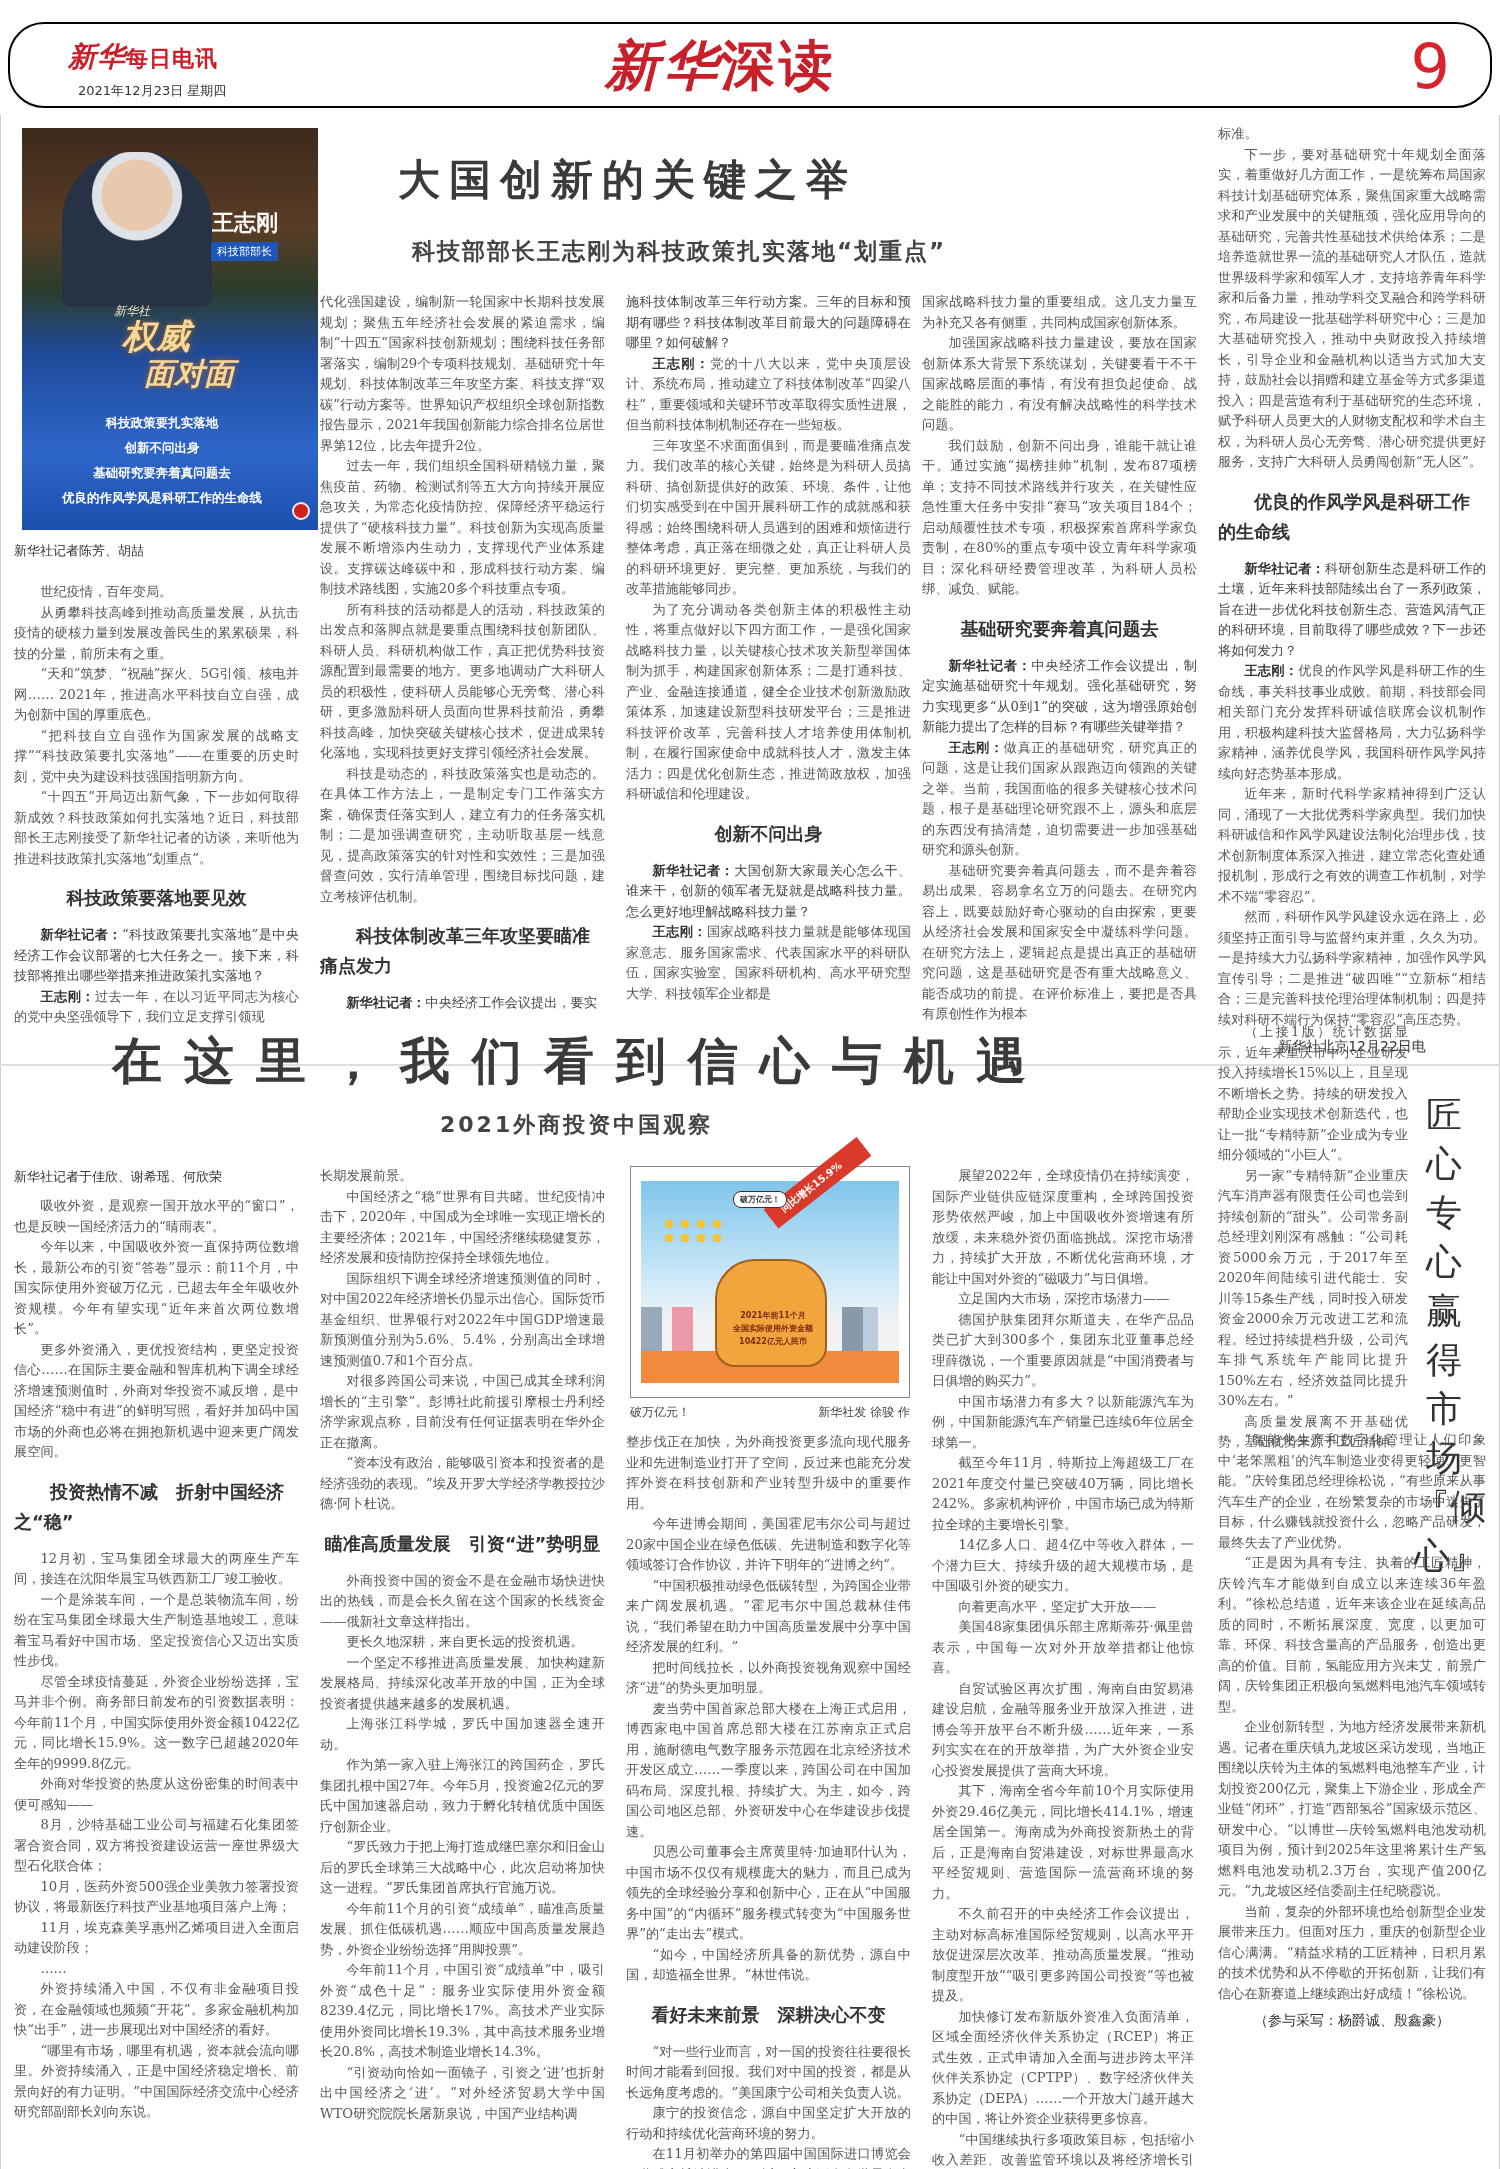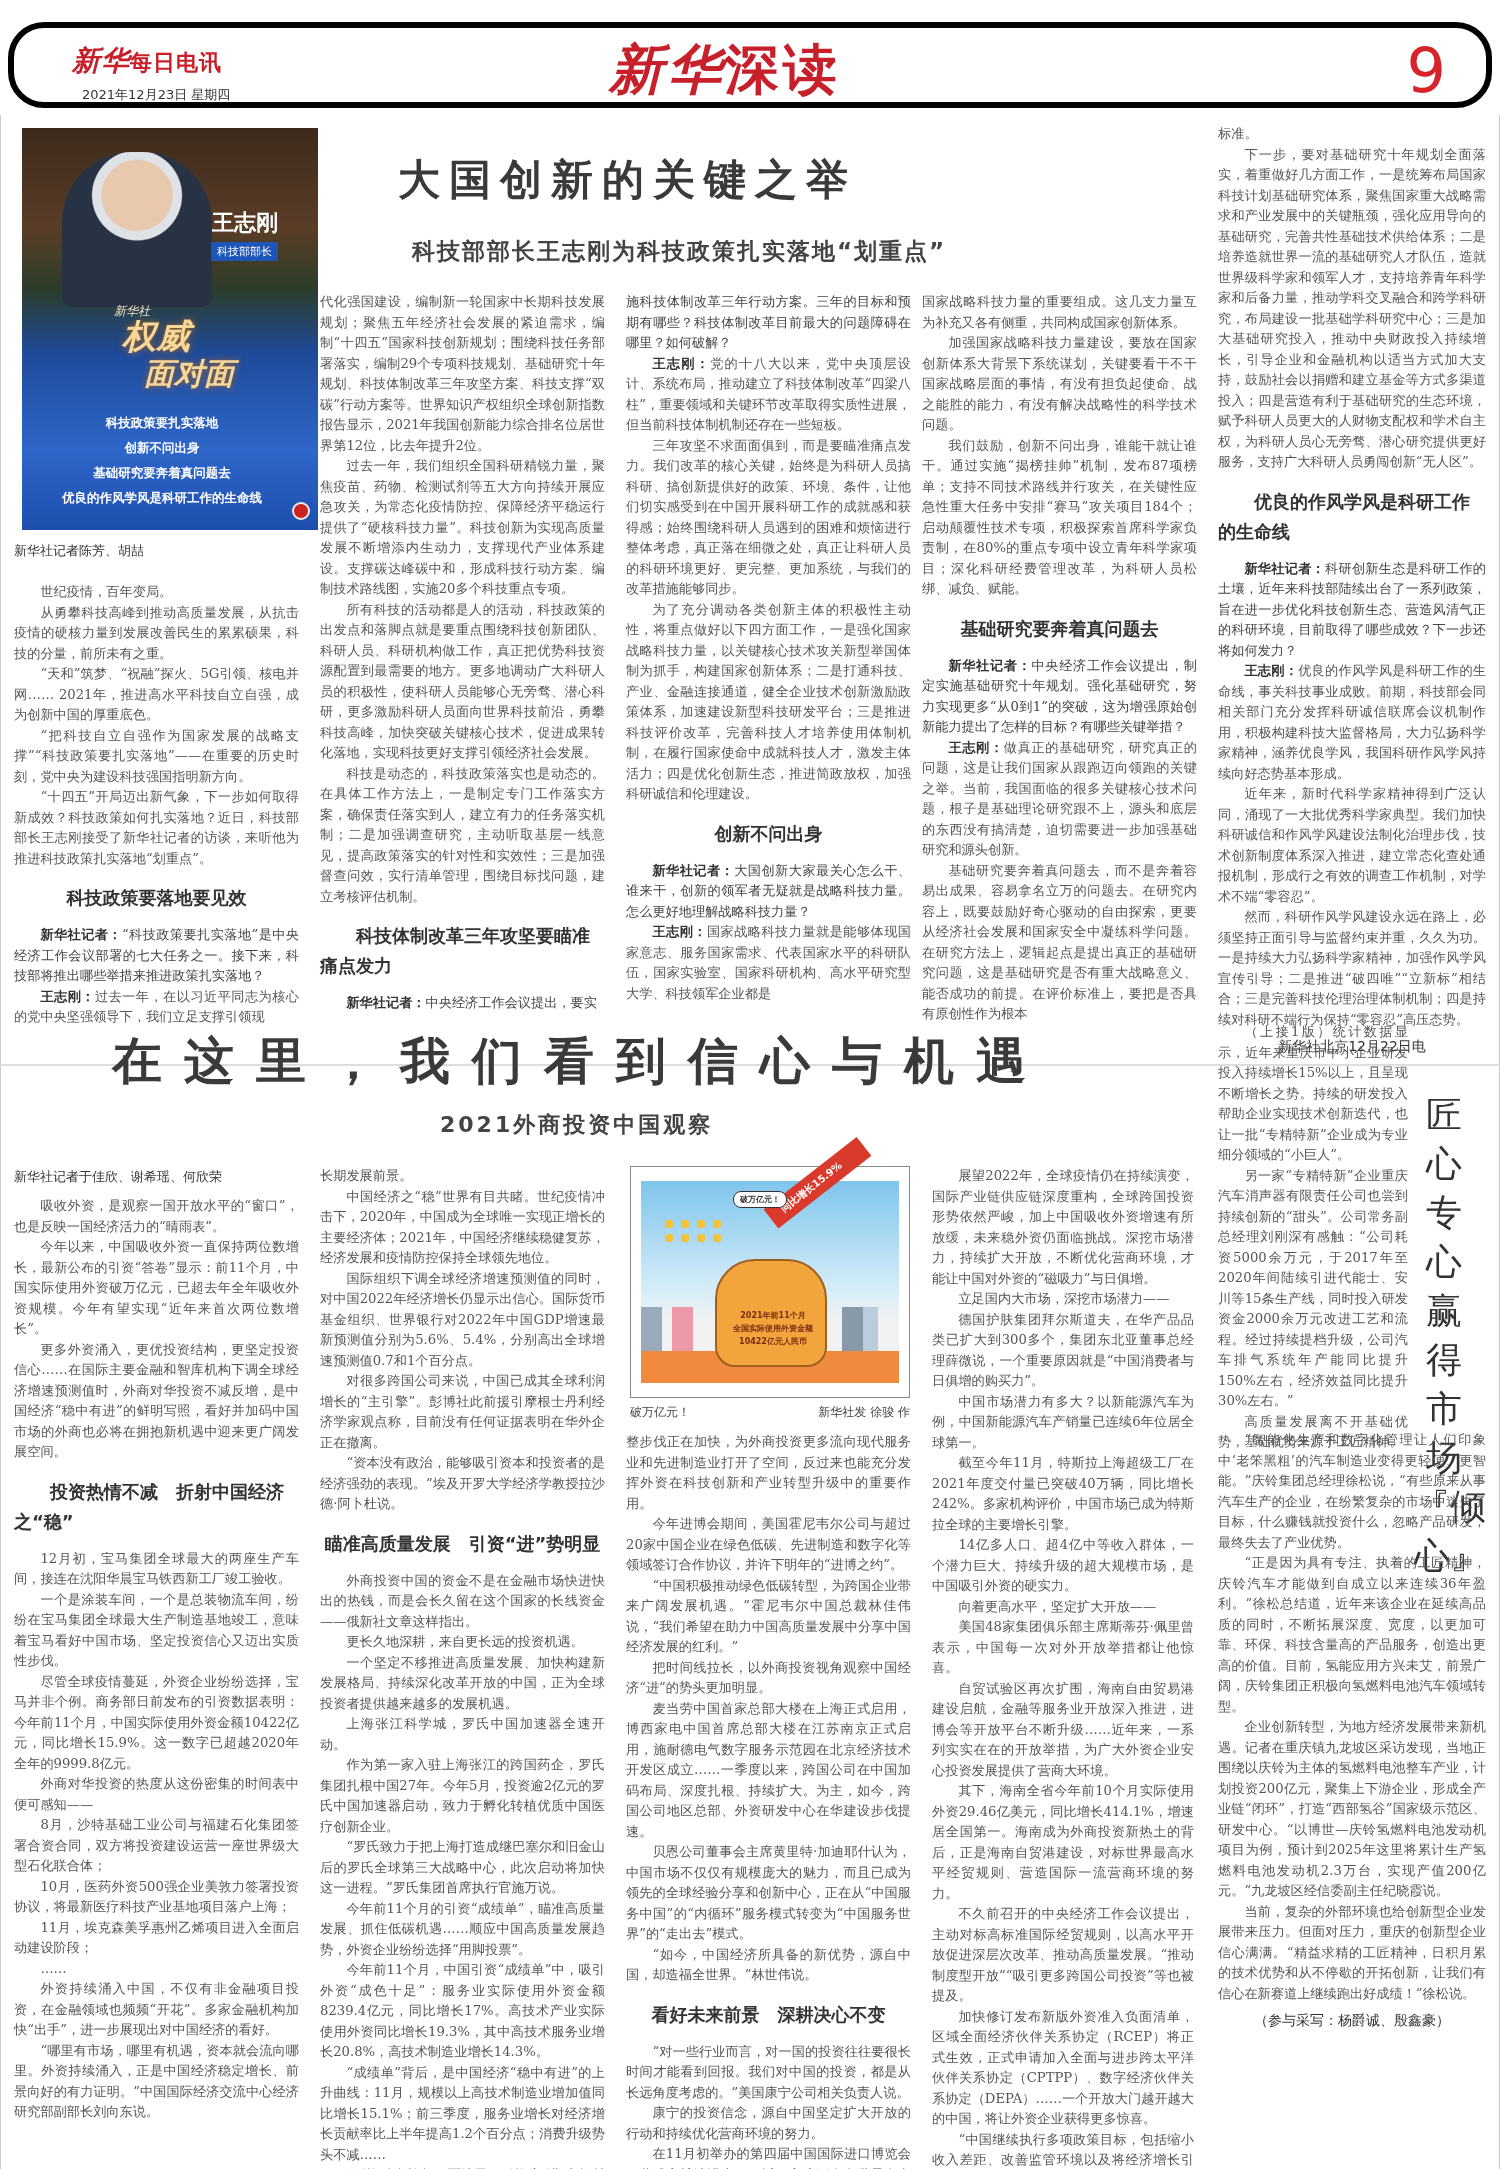--- a/index.html
+++ b/index.html
@@ -1,17 +1,17 @@
 <!DOCTYPE html>
 <html><head>
 <meta charset="utf-8">
 <style>
 *{box-sizing:border-box;margin:0;padding:0}
 body{width:1500px;height:2169px;background:#fff;font-family:"DejaVu Serif",serif;color:#444;overflow:hidden;position:relative}
-.masthead{position:absolute;left:8px;top:22px;width:1484px;height:86px;border:6px solid #000000;border-radius:36px;background:#fff}
+.masthead{position:absolute;left:8px;top:22px;width:1484px;height:86px;border:2px solid #000000;border-radius:36px;background:#fff}
 .mh-brand{position:absolute;left:58px;top:14px;font-family:"DejaVu Serif",serif;color:#c8202a;font-size:28px;font-weight:bold;font-style:italic;letter-spacing:1px}
 .mh-brand small{font-size:22px;font-style:normal}
 .mh-date{position:absolute;left:68px;top:58px;font-family:"DejaVu Sans",sans-serif;font-size:13px;color:#333}
 .mh-title{position:absolute;left:595px;top:6px;color:#c8202a;font-size:54px;font-weight:bold;letter-spacing:4px}
 .mh-title i{font-style:italic}
 .mh-page{position:absolute;right:40px;top:6px;color:#d8232a;font-family:"DejaVu Sans",sans-serif;font-size:62px}
 .frame{position:absolute;left:0;top:115px;width:1500px;height:2054px;border-left:1px solid #ccc;border-right:1px solid #ccc}
 .txt{position:absolute;font-size:13.2px;line-height:20.5px;text-align:justify;color:#555}
 .txt p{text-indent:2em}
 .txt p.ni{text-indent:0}
@@ -161,21 +161,20 @@
   <p>“资本没有政治，能够吸引资本和投资者的是经济强劲的表现。”埃及开罗大学经济学教授拉沙德·阿卜杜说。</p>
   <h3 class="sub">瞄准高质量发展　引资“进”势明显</h3>
   <p>外商投资中国的资金不是在金融市场快进快出的热钱，而是会长久留在这个国家的长线资金——俄新社文章这样指出。</p>
   <p>更长久地深耕，来自更长远的投资机遇。</p>
   <p>一个坚定不移推进高质量发展、加快构建新发展格局、持续深化改革开放的中国，正为全球投资者提供越来越多的发展机遇。</p>
   <p>上海张江科学城，罗氏中国加速器全速开动。</p>
   <p>作为第一家入驻上海张江的跨国药企，罗氏集团扎根中国27年。今年5月，投资逾2亿元的罗氏中国加速器启动，致力于孵化转植优质中国医疗创新企业。</p>
   <p>“罗氏致力于把上海打造成继巴塞尔和旧金山后的罗氏全球第三大战略中心，此次启动将加快这一进程。”罗氏集团首席执行官施万说。</p>
   <p>今年前11个月的引资“成绩单”，瞄准高质量发展、抓住低碳机遇……顺应中国高质量发展趋势，外资企业纷纷选择“用脚投票”。</p>
   <p>今年前11个月，中国引资“成绩单”中，吸引外资“成色十足”：服务业实际使用外资金额8239.4亿元，同比增长17%。高技术产业实际使用外资同比增长19.3%，其中高技术服务业增长20.8%，高技术制造业增长14.3%。</p>
-  <p>“成绩单”背后，是中国经济“稳中有进”的上升曲线：11月，规模以上高技术制造业增加值同比增长15.1%；前三季度，服务业增长对经济增长贡献率比上半年提高1.2个百分点；消费升级势头不减……</p>
   <p>“引资动向恰如一面镜子，引资之‘进’也折射出中国经济之‘进’。”对外经济贸易大学中国WTO研究院院长屠新泉说，中国产业结构调</p>
 </div>
 
 <div class="cartoon">
   <div class="sky"></div>
   <div class="city"></div>
   <div class="ground"></div>
   <div class="coins"></div>
   <div class="arrow">同比增长15.9%</div>
   <div class="bubble">破万亿元！</div>

